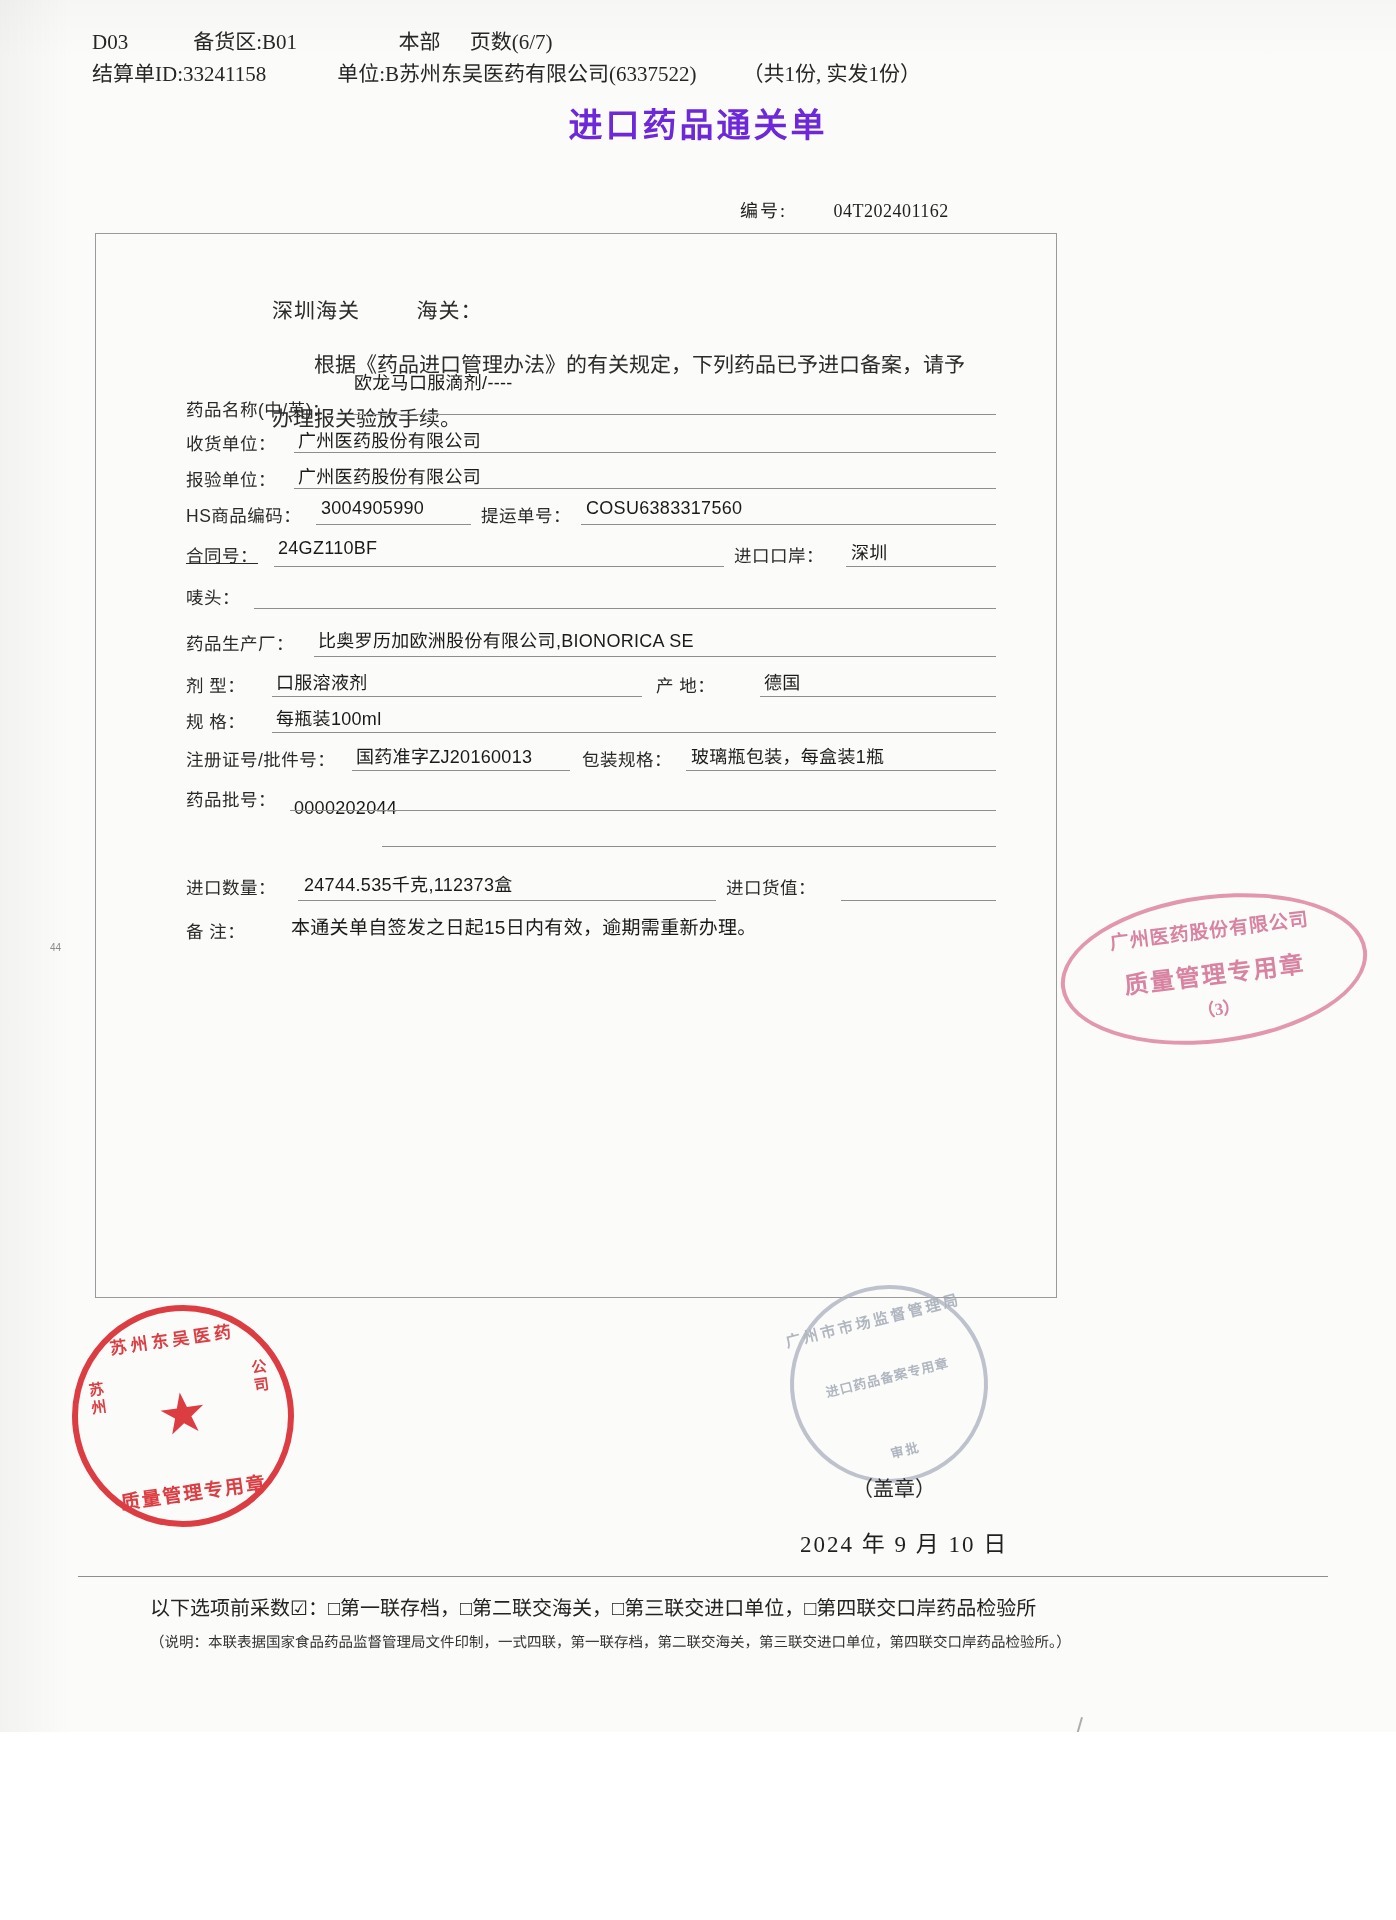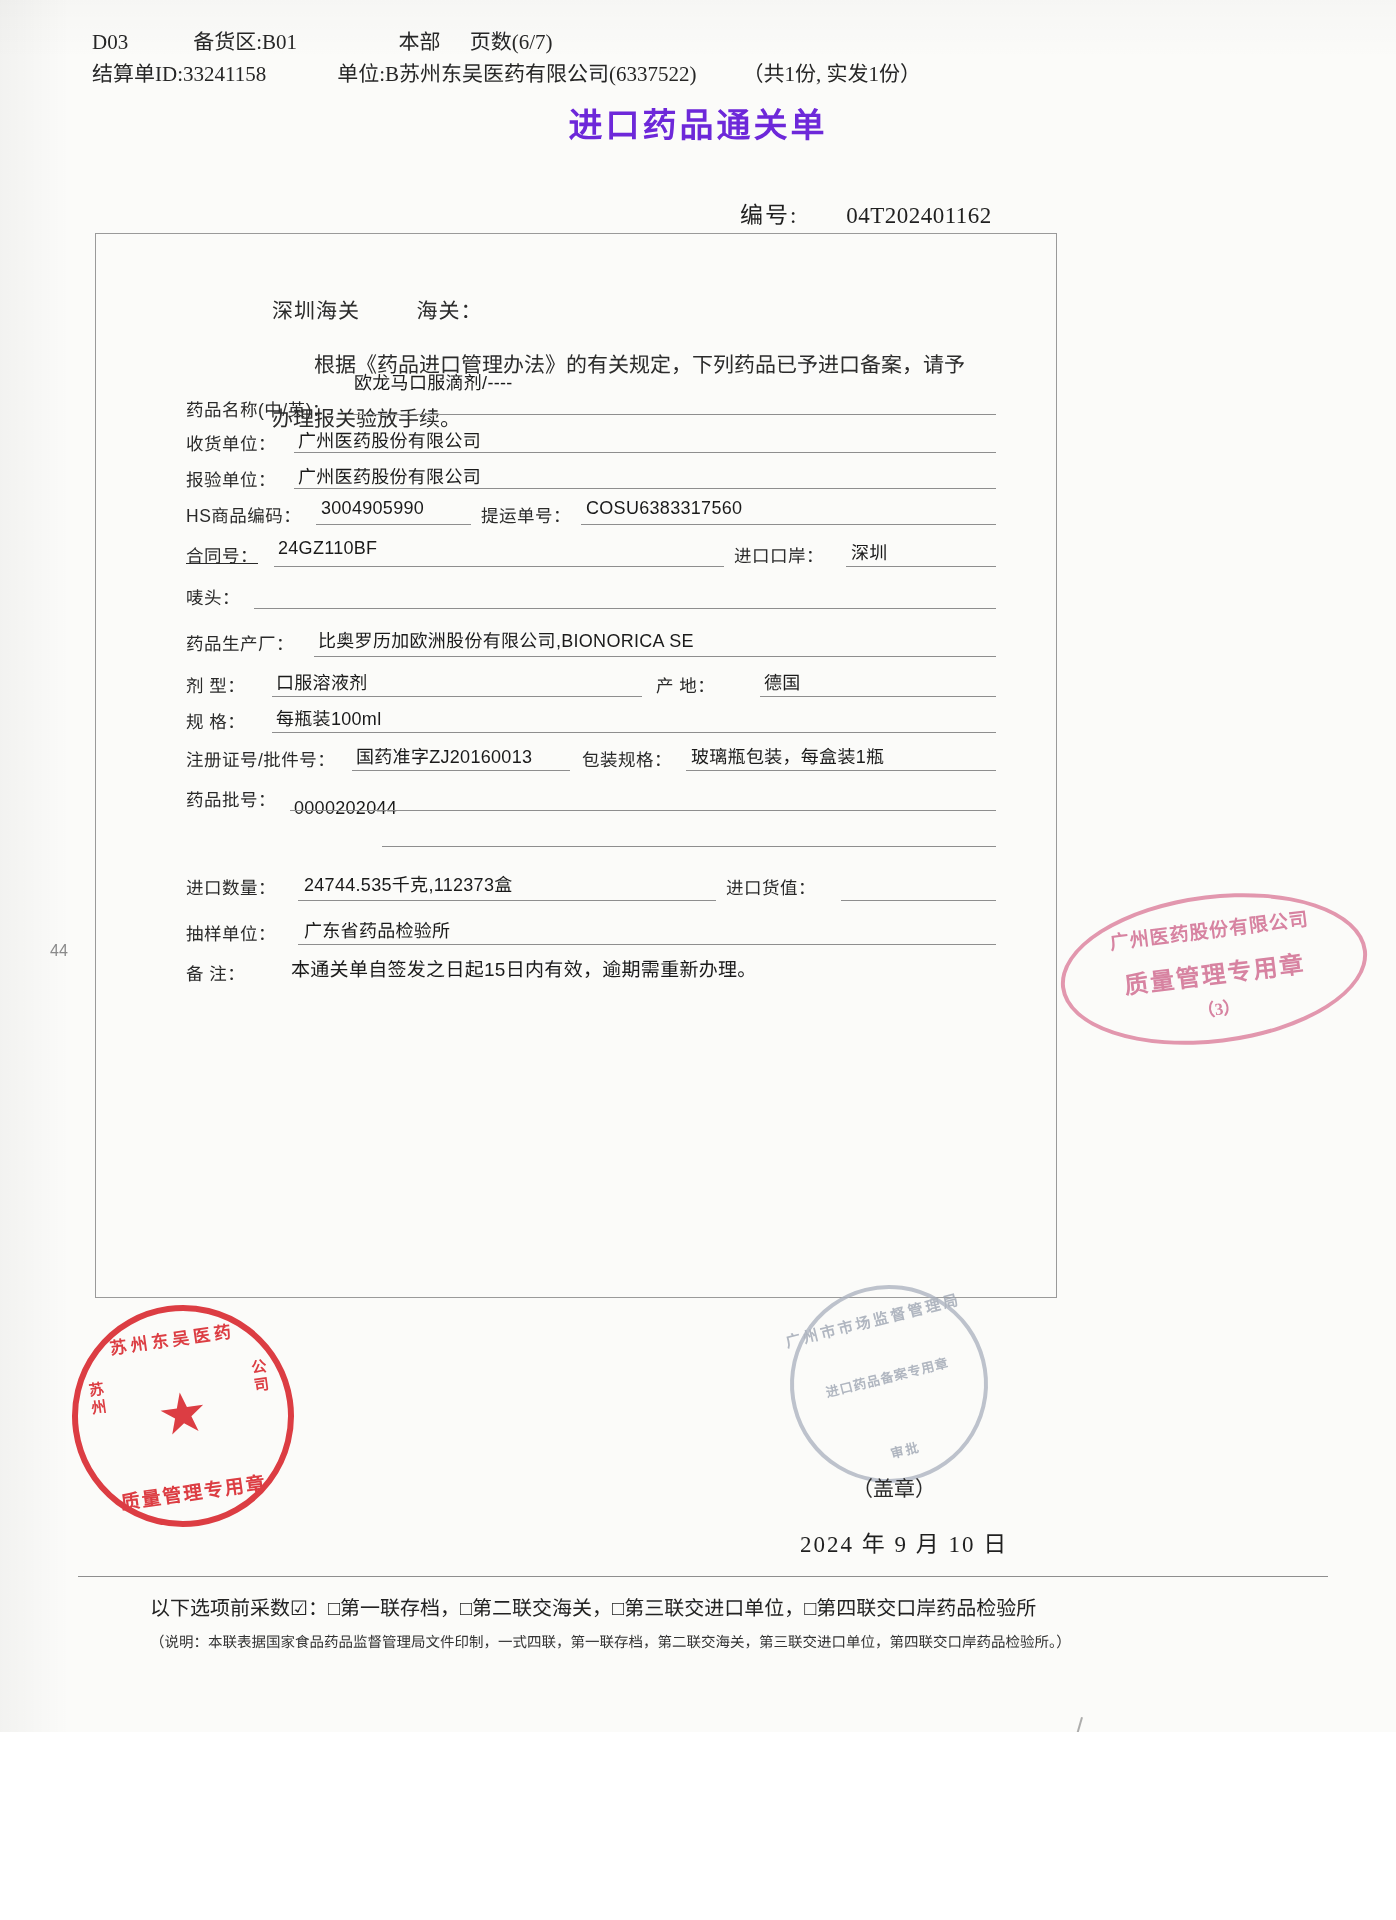--- a/index.html
+++ b/index.html
@@ -62,21 +62,21 @@
     letter-spacing: 3px;
     color: #6d28d9;
   }
 
   
   .number-row {
     position: absolute;
     top: 196px;
     left: 740px;
     font-family: "Liberation Serif", "DejaVu Serif", serif;
-    font-size: 23px;
+    font-size: 18px;
     color: #1f1f1f;
     white-space: nowrap;
   }
   .number-row .lbl { letter-spacing: 2px; }
   .number-row .val { margin-left: 42px; letter-spacing: 0.5px; }
 
   
   .frame {
     position: absolute;
     left: 95px;
@@ -315,21 +315,21 @@
     width: 26px;
     height: 40px;
     border-left: 2px solid #6d6d6d;
     transform: rotate(16deg);
     opacity: 0.55;
   }
   .edge-tick {
     position: absolute;
     left: 50px;
     top: 942px;
-    font-size: 16px;
+    font-size: 10px;
     color: #8a8a8a;
   }
 </style>
 </head>
 <body>
 
 <div class="page">
 
   <div class="top-meta">
     <div class="row">
@@ -453,25 +453,20 @@
 
       <div class="frow" style="height:46px;">
         <span class="flabel" style="top:12px;">进口数量：</span>
         <span class="fval" style="left:118px; top:8px;">24744.535千克,112373盒</span>
         <span class="uline" style="left:112px; top:38px; width:418px;"></span>
         <span class="flabel" style="left:540px; top:12px;">进口货值：</span>
         <span class="fval" style="left:660px; top:8px;"></span>
         <span class="uline" style="left:655px; top:38px; width:155px;"></span>
       </div>
 
-      <div class="frow" style="height:42px;">
-        <span class="flabel" style="top:12px;">抽样单位：</span>
-        <span class="fval" style="left:118px; top:8px;">广东省药品检验所</span>
-        <span class="uline" style="left:112px; top:36px; width:698px;"></span>
-      </div>
 
       <div class="frow" style="height:40px;">
         <span class="flabel" style="top:10px;">备  注：</span>
         <span class="fval" style="left:105px; top:4px; font-size:19px;">本通关单自签发之日起15日内有效，逾期需重新办理。</span>
       </div>
 
     </div>
   </div>
 
   <div class="stamp-official">

